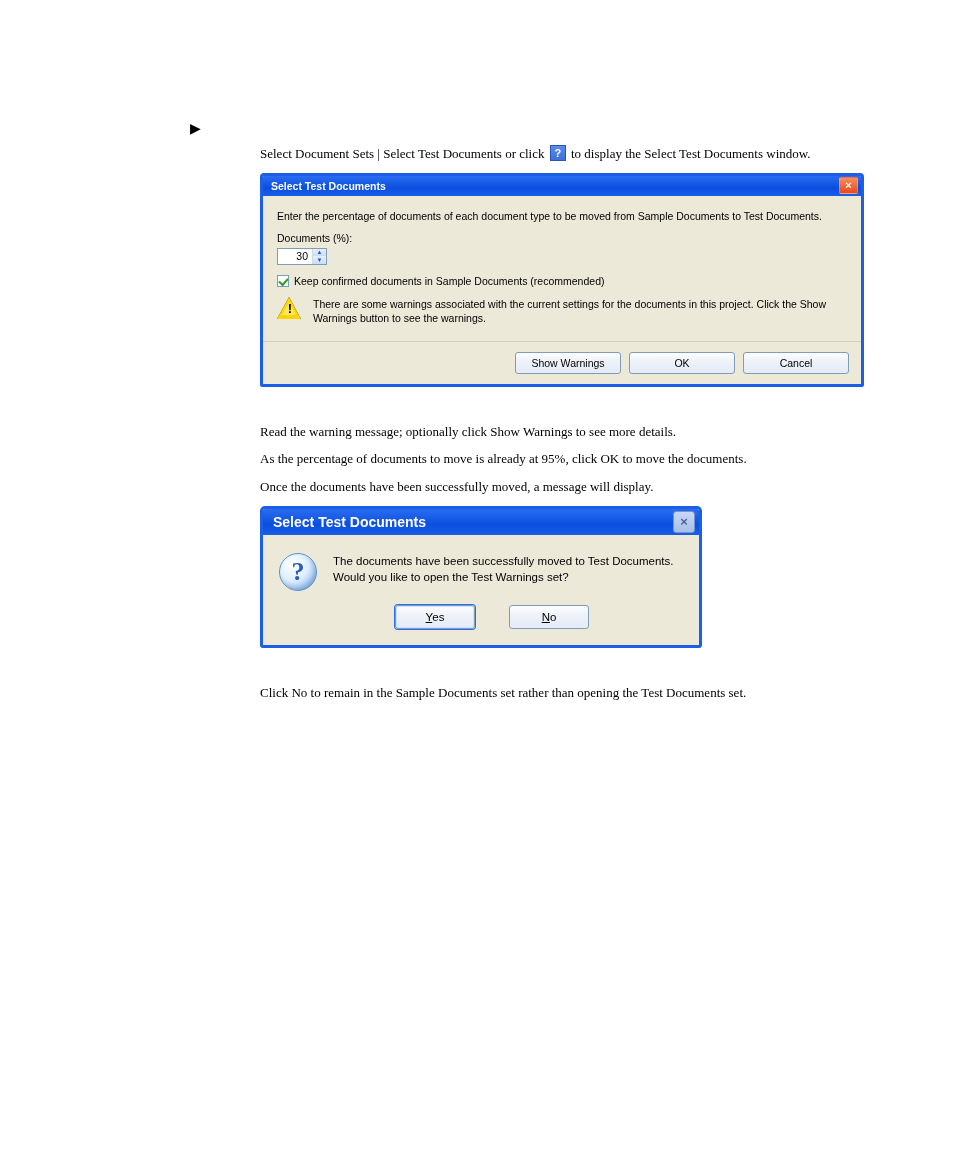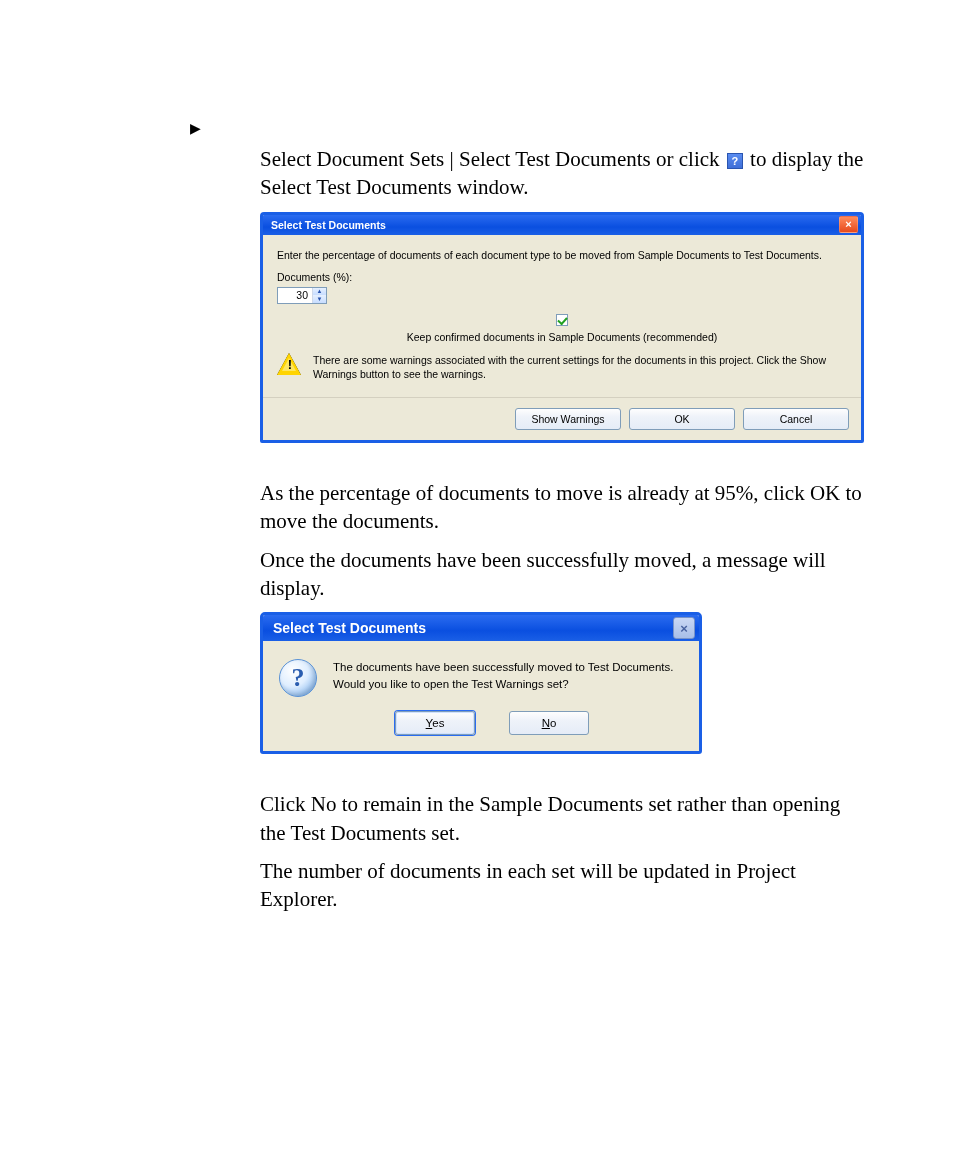--- a/index.html
+++ b/index.html
@@ -12,21 +12,21 @@
   }
   .page {
     padding: 120px 90px 60px 190px;
   }
   .lead-marker {
     margin-left: 0px;
     margin-bottom: 8px;
     font-size: 14px;
   }
   .body-text {
-    font-size: 21px;
+    font-size: 13px;
     line-height: 1.35;
     margin: 0 0 10px 70px;
   }
   .body-text.first { margin-top: 0; }
   .gap { height: 36px; }
   .inline-icon {
     display: inline-block;
     vertical-align: -3px;
     width: 16px; height: 16px;
     background: linear-gradient(#5a8cf0,#3f6fd8);
@@ -98,21 +98,20 @@
     border-left:1px solid #cfd9ea;
   }
   .spinner-btn{
     flex:1; background:linear-gradient(#e6f0ff,#c7ddff);
     display:flex; align-items:center; justify-content:center;
     font-size:6px; color:#2a55b0;
   }
   .chk-row{
     display:flex; align-items:center; gap:5px;
     margin: 4px 0 10px 0;
-    flex-direction: column;
   }
   .chk{
     width:12px;height:12px;background:#fff;border:1px solid #7f9db9;
     box-sizing:border-box; position:relative;
   }
   .chk.checked::after{
     content:""; position:absolute; left:1px; top:2px;
     width:7px; height:4px; border-left:2px solid #21a121; border-bottom:2px solid #21a121;
     transform: rotate(-48deg);
   }
@@ -262,20 +261,21 @@
     </div>
     <div class="win-buttons">
       <div class="xp-btn">Show Warnings</div>
       <div class="xp-btn">OK</div>
       <div class="xp-btn">Cancel</div>
     </div>
   </div>
 
   <div class="gap"></div>
 
+  <p class="body-text">Read the warning message; optionally click Show Warnings to see more details.</p>
   <p class="body-text">As the percentage of documents to move is already at 95%, click OK to move the documents.</p>
   <p class="body-text">Once the documents have been successfully moved, a message will display.</p>
 
   <div class="msg">
     <div class="msg-titlebar">
       <span class="msg-title">Select Test Documents</span>
       <span class="msg-close">×</span>
     </div>
     <div class="msg-body">
       <div class="q-icon">?</div>
@@ -290,15 +290,14 @@
         </div>
       <div class="xp-btn2">
           <span><span class="ul">N</span>o</span>
         </div>
     </div>
   </div>
 
   <div class="gap"></div>
 
   <p class="body-text">Click No to remain in the Sample Documents set rather than opening the Test Documents set.</p>
-  <p class="body-text">The number of documents in each set will be updated in Project Explorer.</p>
 
 </div>
 
 </body></html>

